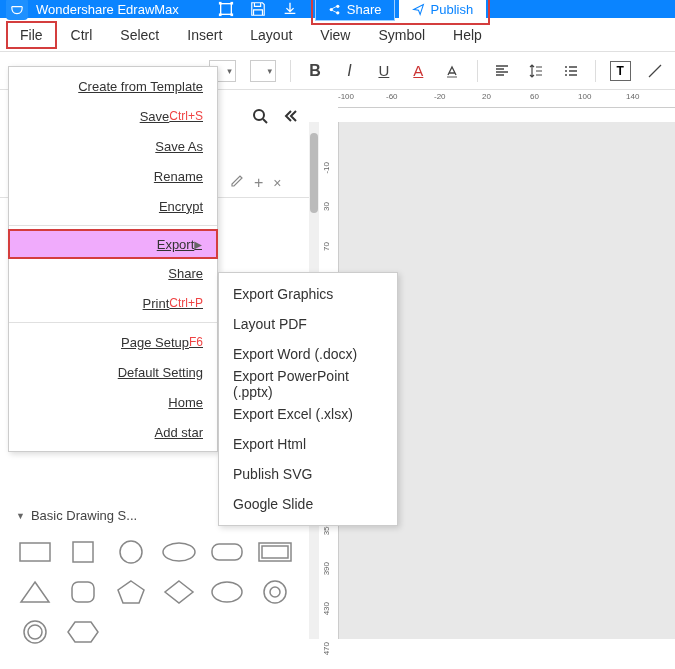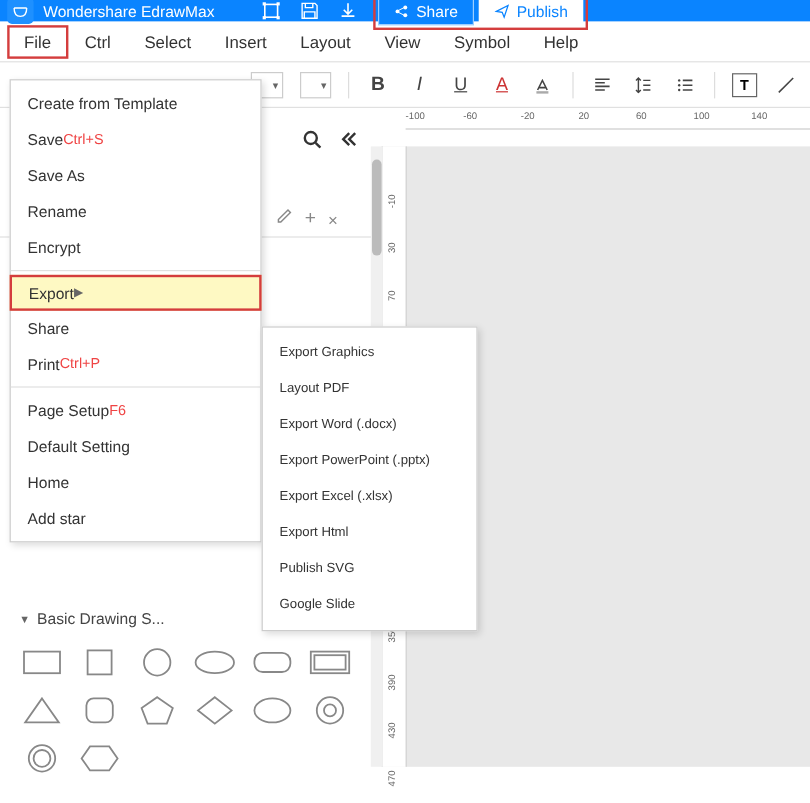--- a/index.html
+++ b/index.html
@@ -48,29 +48,29 @@
     .vruler { width: 20px; background: #fff; border-right: 1px solid #ccc; position: absolute; left: 0; top: 0; bottom: 0; font-size: 8px; color: #666; }
     .vruler-tick { position: absolute; left: 3px; writing-mode: vertical-rl; transform: rotate(180deg); }
     .vscroll { width: 10px; background: #f0f0f0; position: absolute; left: -10px; top: 0; bottom: 0; }
     .vscroll-thumb { width: 8px; height: 80px; background: #bbb; border-radius: 4px; margin: 1px; position: absolute; top: 10px; }
 
     
     .tabbar { height: 30px; display: flex; align-items: center; padding-left: 230px; gap: 10px; color: #888; border-bottom: 1px solid #e0e0e0; }
 
     
     .file-menu { position: absolute; left: 8px; top: 66px; width: 210px; background: #fff; border: 1px solid #ccc; box-shadow: 2px 2px 6px rgba(0,0,0,0.15); z-index: 100; padding: 4px 0; }
-    .file-menu-item { height: 30px; display: flex; align-items: center; justify-content: flex-start; padding: 0 14px; font-size: 13px; color: #333; cursor: pointer; }
-    .file-menu-item.highlighted { background: #fef9c3; border: 2px solid #d43d3d; margin: -1px; position: relative; }
+    .file-menu-item { height: 30px; display: flex; align-items: center; justify-content: flex-end; padding: 0 14px; font-size: 13px; color: #333; cursor: pointer; text-decoration: underline; }
+    .file-menu-item.highlighted { background: #f0abfc; border: 2px solid #d43d3d; margin: -1px; position: relative; }
     .file-menu-sep { height: 1px; background: #e0e0e0; margin: 4px 0; }
     .submenu-arrow { font-size: 10px; color: #666; }
     .shortcut { color: #ef4444; font-size: 12px; }
 
     
     .export-menu { position: absolute; left: 218px; top: 272px; width: 180px; background: #fff; border: 1px solid #ccc; box-shadow: 2px 2px 6px rgba(0,0,0,0.15); z-index: 101; padding: 6px 0; }
-    .export-menu-item { height: 30px; display: flex; align-items: center; padding: 0 14px; font-size: 11px; color: #333; cursor: pointer; }
+    .export-menu-item { height: 30px; display: flex; align-items: center; padding: 0 14px; font-size: 14px; color: #333; cursor: pointer; }
 
     
     .shapes-panel { position: absolute; left: 8px; top: 502px; width: 300px; }
     .shapes-header { display: flex; align-items: center; justify-content: space-between; padding: 6px 8px; font-size: 13px; color: #444; }
     .shapes-close { position: absolute; right: 0; top: -10px; color: #aaa; font-size: 14px; }
     .shapes-grid { display: flex; flex-wrap: wrap; gap: 6px; padding: 6px; }
     .shape-cell { width: 42px; height: 34px; display: flex; align-items: center; justify-content: center; }
     .shape-cell svg { stroke: #888; fill: none; stroke-width: 1.5; }
 
     .chev { font-size: 9px; color: #666; }

